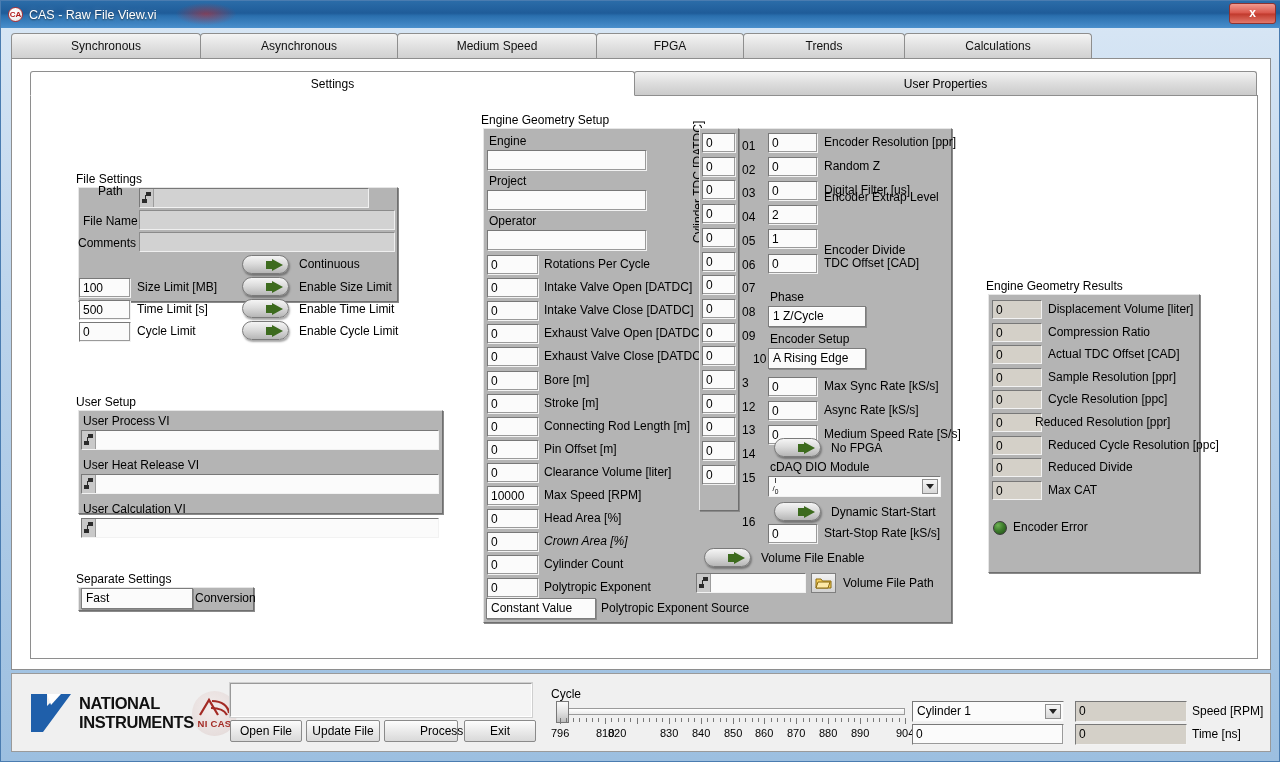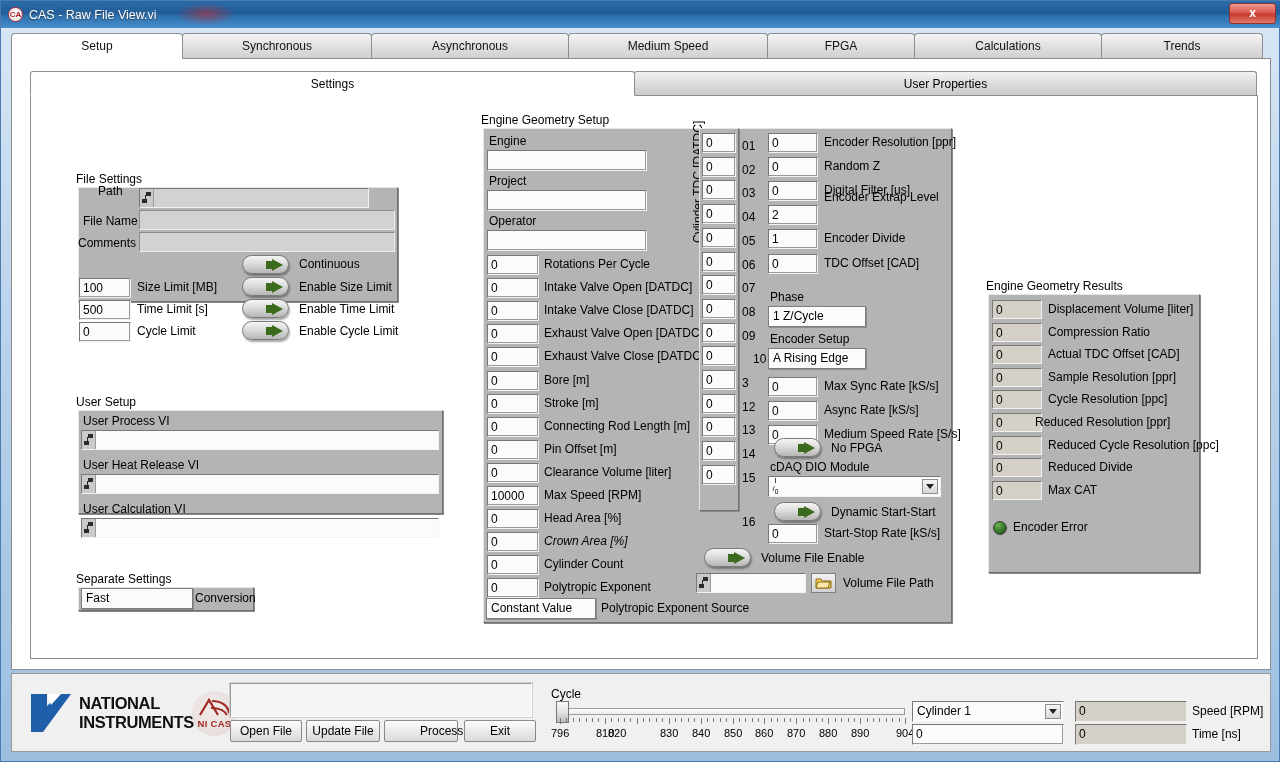--- a/index.html
+++ b/index.html
@@ -256,27 +256,26 @@
 <div id="window">
 
   <div id="titlebar">
     <div class="appicon">CA</div>
     <div class="title">CAS - Raw File View.vi</div>
     <div class="redsmear"></div>
     <div id="closebtn">x</div>
   </div>
 
   <div id="tabrow">
-      <div class="tab active" style="width: 172px;">Setup</div>
       <div class="tab" style="width: 190px;">Synchronous</div>
       <div class="tab" style="width: 198px;">Asynchronous</div>
       <div class="tab" style="width: 200px;">Medium Speed</div>
       <div class="tab" style="width: 148px;">FPGA</div>
+      <div class="tab" style="width: 162px;">Trends</div>
       <div class="tab" style="width: 188px;">Calculations</div>
-      <div class="tab" style="width: 162px;">Trends</div>
     </div>
 
   <div id="tabpanel">
 
     <div id="subtabrow">
         <div class="subtab active" style="width: 605px;">Settings</div>
         <div class="subtab" style="width: 623px;">User Properties</div>
       </div>
 
     <div id="subpanel">
@@ -460,21 +459,21 @@
       <div id="enc-fields">
           <div class="ctrl" style="left: 737px; top: 37px; width: 50px; height: 20px;">0</div>
           <div class="lbl" style="left: 793px; top: 39px;">Encoder Resolution [ppr]</div>
           <div class="ctrl" style="left: 737px; top: 61px; width: 50px; height: 20px;">0</div>
           <div class="lbl" style="left: 793px; top: 63px;">Random Z</div>
           <div class="ctrl" style="left: 737px; top: 85px; width: 50px; height: 20px;">0</div>
           <div class="lbl" style="left: 793px; top: 87px;">Digital Filter [us]</div>
           <div class="ctrl" style="left: 737px; top: 109px; width: 50px; height: 20px;">2</div>
           <div class="lbl" style="left: 793px; top: 94px;">Encoder Extrap Level</div>
           <div class="ctrl" style="left: 737px; top: 133px; width: 50px; height: 20px;">1</div>
-          <div class="lbl" style="left: 793px; top: 135px;">Encoder Divide</div>
+          <div class="lbl" style="left: 793px; top: 147px;">Encoder Divide</div>
           <div class="ctrl" style="left: 737px; top: 158px; width: 50px; height: 20px;">0</div>
           <div class="lbl" style="left: 793px; top: 160px;">TDC Offset [CAD]</div>
         </div>
 
       <div class="lbl" style="left:739px; top:194px;">Phase</div>
       <div class="ring" style="left:737px; top:210px; width:98px; height:21px;">1 Z/Cycle</div>
 
       <div class="lbl" style="left:739px; top:236px;">Encoder Setup</div>
       <div class="ring" style="left:737px; top:252px; width:98px; height:21px;">A Rising Edge</div>
 

